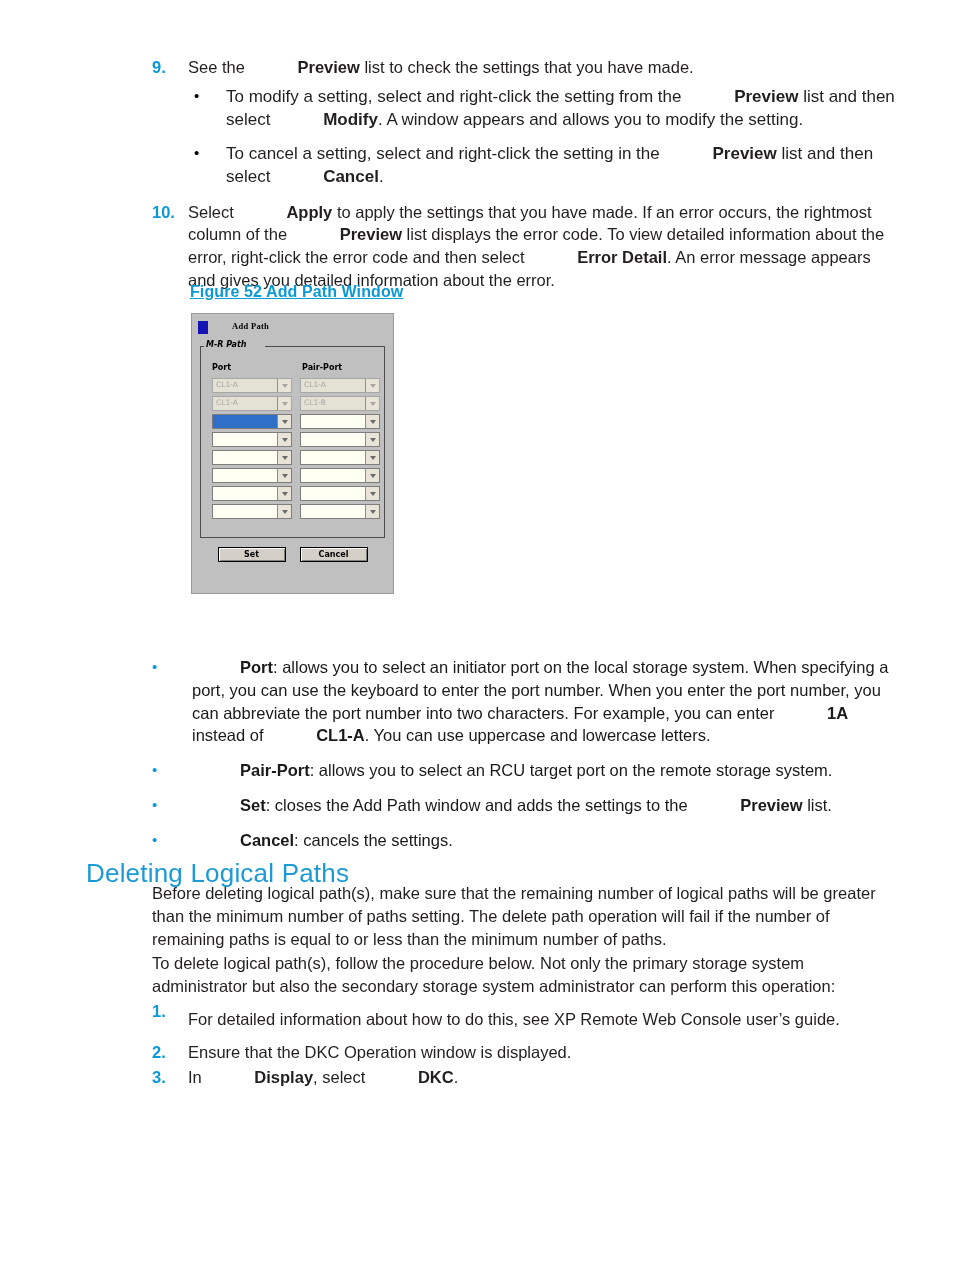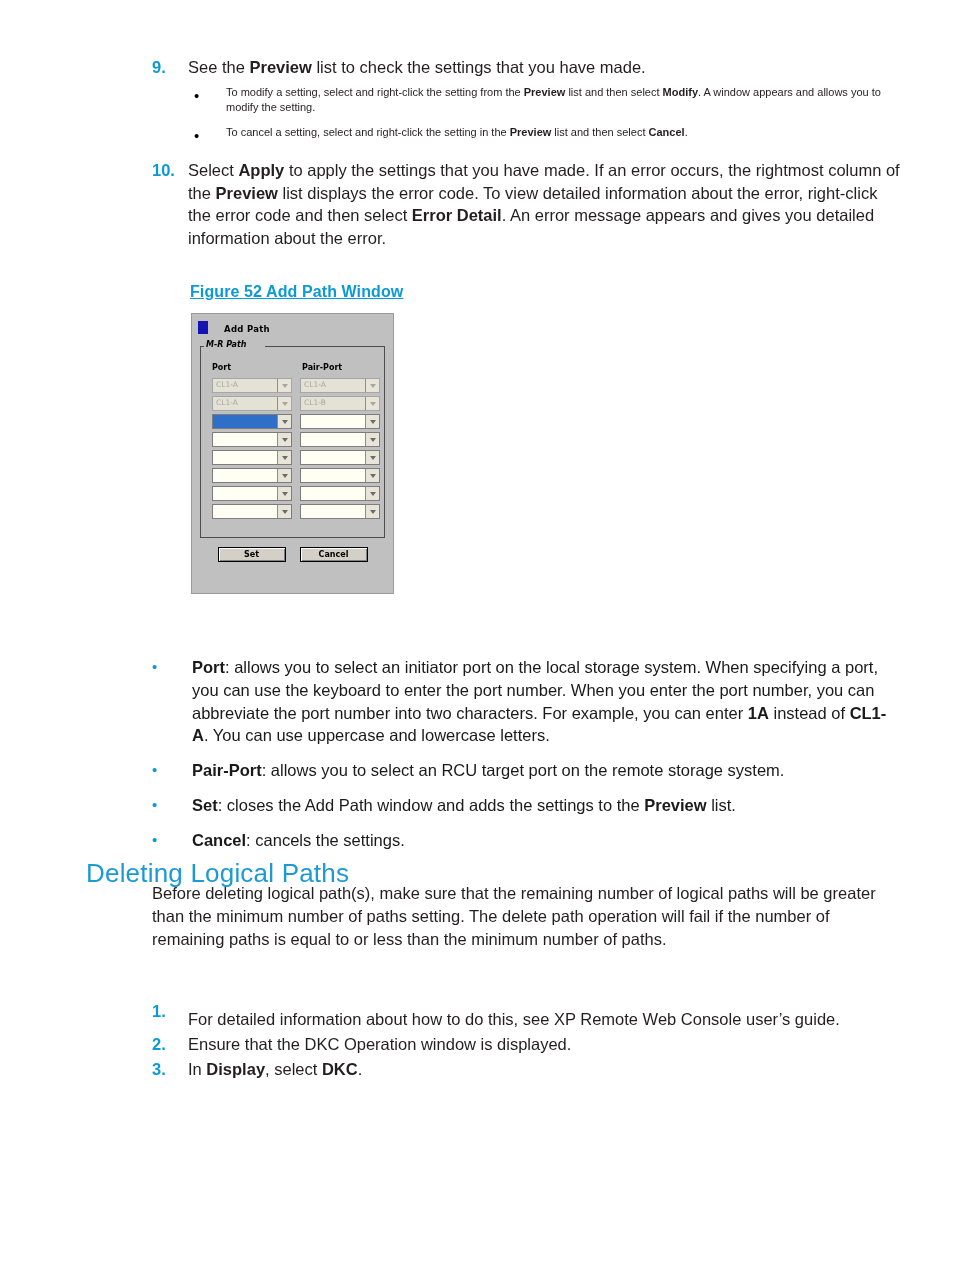--- a/index.html
+++ b/index.html
@@ -13,21 +13,21 @@
     font-family: "Liberation Sans", sans-serif;
     color: #1a1a1a;
     position: relative;
     overflow: hidden;
   }
   .page {
     position: relative;
     width: 954px;
     height: 1271px;
   }
-  b, .b { font-weight: bold; }
+  b, .b { font-weight: bold; margin-left: 48px; }
 
   
   .num-list {
     position: absolute;
     left: 152px;
     width: 748px;
   }
   .num-item {
     display: flex;
     align-items: flex-start;
@@ -63,21 +63,21 @@
     flex: 0 0 38px;
     color: #000000;
     font-size: 15px;
     line-height: 1.45;
     text-align: left;
     padding-left: 6px;
     box-sizing: border-box;
   }
   .sub-body {
     flex: 1 1 auto;
-    font-size: 11px;
+    font-size: 17px;
     line-height: 1.38;
   }
 
   
   .blue-list {
     position: absolute;
     left: 152px;
     width: 748px;
   }
   .blue-item {
@@ -119,22 +119,23 @@
     background: #c0c0c0;
     border: 1px solid #9a9a9a;
     box-sizing: border-box;
     font-family: "DejaVu Sans", sans-serif;
   }
   .dlg-title-row {
     position: absolute;
     left: 6px;
     top: 7px;
     display: flex;
-    align-items: flex-end;
-    gap: 16px;
+    align-items: flex-start;
+    gap: 24px;
+    font-family: Liberation Serif, serif;
   }
   .dlg-icon {
     width: 10px;
     height: 13px;
     background: #1414b4;
     display: inline-block;
   }
   .dlg-title {
     font-size: 8.5px;
     font-weight: bold;
@@ -457,25 +458,26 @@
       </div>
       <div class="blue-item">
         <div class="blue-marker">•</div>
         <div class="blue-body"><span class="b">Cancel</span><span>: cancels the settings.</span></div>
       </div>
     </div>
 
   <h1 class="section-heading">Deleting Logical Paths</h1>
 
   <div class="para" style="top:882px;">Before deleting logical path(s), make sure that the remaining number of logical paths will be greater than the minimum number of paths setting. The delete path operation will fail if the number of remaining paths is equal to or less than the minimum number of paths.</div>
+  <div class="para" style="top:952px;">To delete logical path(s), follow the procedure below. Not only the primary storage system administrator but also the secondary storage system administrator can perform this operation:</div>
 
   <div class="num-list" id="steps-bottom" style="top:1000px;">
       <div class="num-item">
         <div class="num-marker">1.</div>
-        <div class="num-body"><div style="margin-top: 8px; margin-bottom: 0;">For detailed information about how to do this, see XP Remote Web Console user’s guide.</div></div>
+        <div class="num-body"><div style="margin-top: 8px; margin-bottom: 8px;">For detailed information about how to do this, see XP Remote Web Console user’s guide.</div></div>
       </div>
       <div class="num-item">
         <div class="num-marker">2.</div>
         <div class="num-body"><span>Ensure that the DKC Operation window is displayed.</span></div>
       </div>
       <div class="num-item">
         <div class="num-marker">3.</div>
         <div class="num-body"><span>In </span><span class="b">Display</span><span>, select </span><span class="b">DKC</span><span>.</span></div>
       </div>
     </div>

